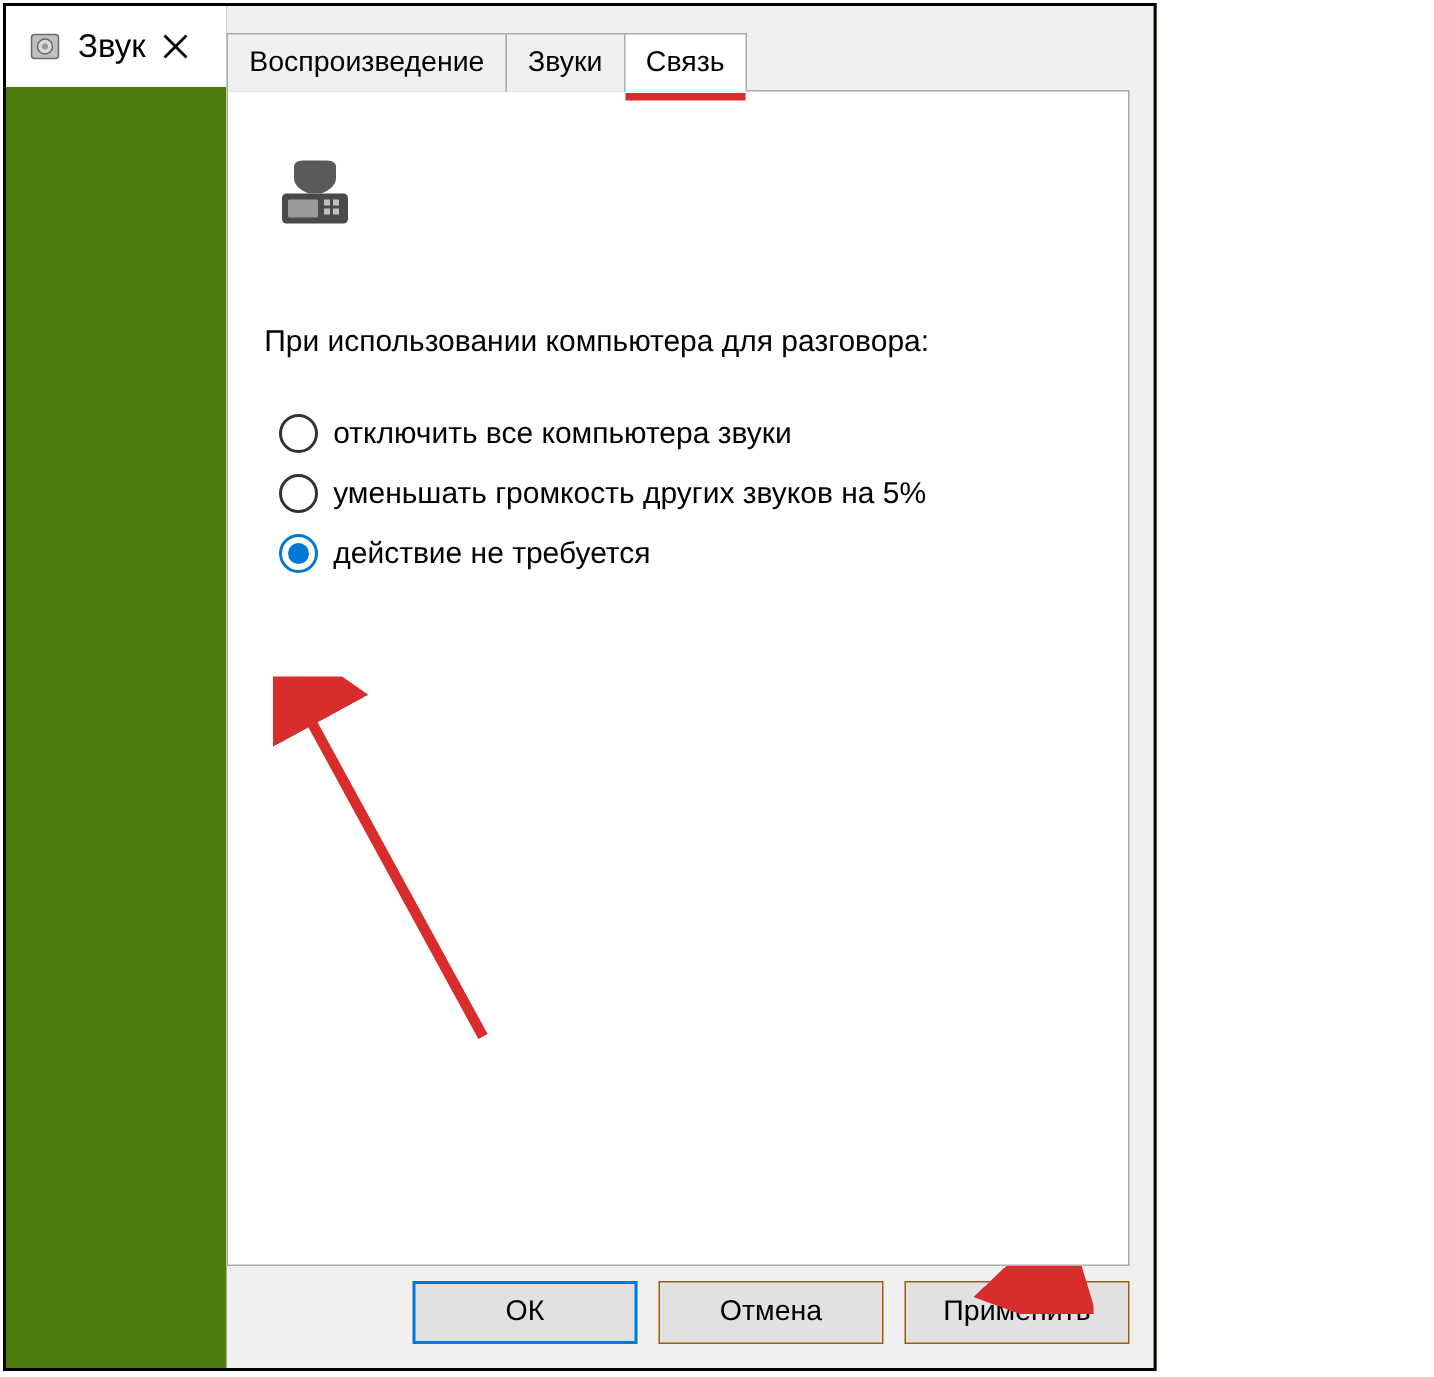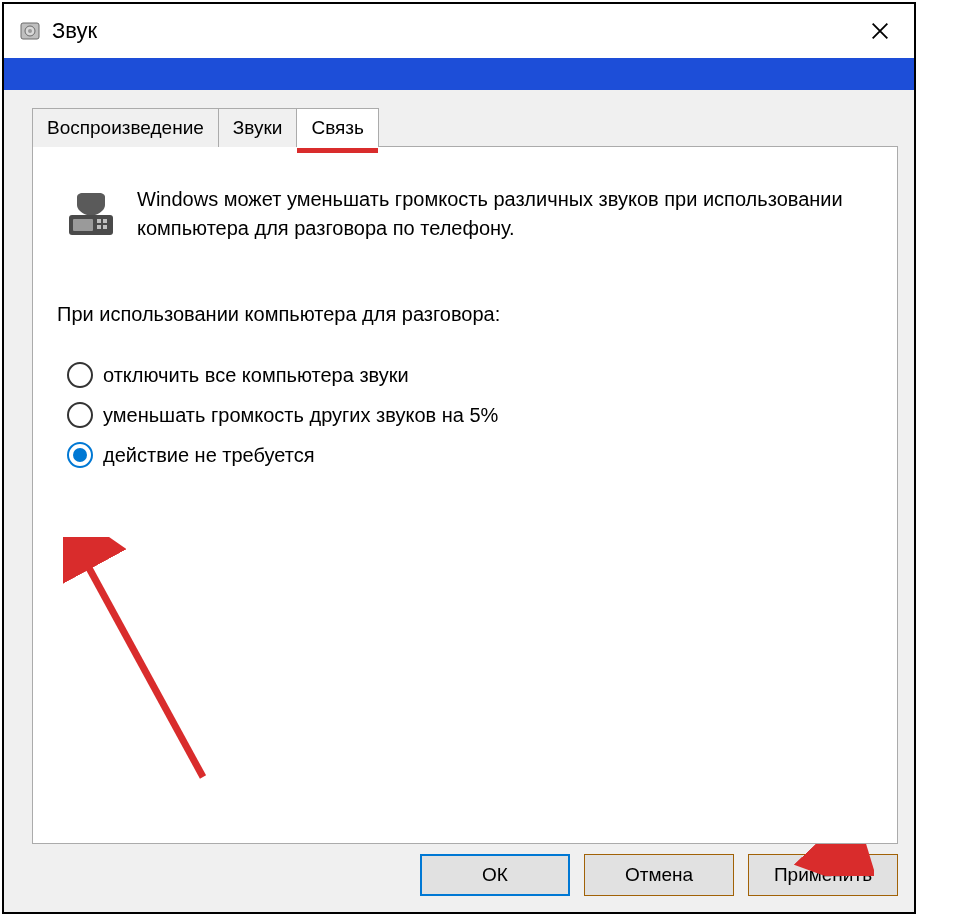--- a/index.html
+++ b/index.html
@@ -6,27 +6,27 @@
     body {
       font-family: 'Segoe UI', Tahoma, sans-serif;
       font-size: 18px;
       background: #fff;
       width: 956px;
       height: 918px;
       position: relative;
     }
     .window {
       border: 2px solid #000;
-      width: 914px;
+      width: 769px;
       height: 912px;
       margin: 2px;
       position: relative;
-      background: #1d4ed8;
-      display: flex;
-      flex-direction: column;
+      background: #4d7c0f;
+      display: flex;
+      flex-direction: row;
     }
     .titlebar {
       display: flex;
       align-items: center;
       justify-content: space-between;
       padding: 8px 14px 8px 14px;
       background: #fff;
       height: 54px;
     }
     .titlebar-left {
@@ -47,24 +47,23 @@
       width: 40px;
       height: 40px;
       display: flex;
       align-items: center;
       justify-content: center;
       cursor: pointer;
     }
     .content-area {
       flex: 1;
       background: #f0f0f0;
-      padding: 18px 16px 14px 28px;
+      padding: 18px 16px 14px 0;
       display: flex;
       flex-direction: column;
-      margin-top: 32px;
     }
     .tabs-row {
       display: flex;
       align-items: flex-end;
       position: relative;
       z-index: 2;
     }
     .tab {
       padding: 8px 14px 8px 14px;
       border: 1px solid #ababab;
@@ -222,21 +221,20 @@
           <svg viewBox="0 0 56 56" width="56" height="56">
             <rect x="6" y="28" width="44" height="20" rx="3" fill="#4a4a4a"></rect>
             <rect x="10" y="32" width="20" height="12" rx="1" fill="#9a9a9a"></rect>
             <rect x="34" y="32" width="4" height="4" fill="#c0c0c0"></rect>
             <rect x="40" y="32" width="4" height="4" fill="#c0c0c0"></rect>
             <rect x="34" y="38" width="4" height="4" fill="#c0c0c0"></rect>
             <rect x="40" y="38" width="4" height="4" fill="#c0c0c0"></rect>
             <path d="M14 10 C14 8 16 6 20 6 L36 6 C40 6 42 8 42 10 L42 18 C42 22 38 26 32 28 L24 28 C18 26 14 22 14 18 Z" fill="#5a5a5a"></path>
           </svg>
         </span>
-        <div class="intro-text">Windows может уменьшать громкость различных звуков при использовании компьютера для разговора по телефону.</div>
       </div>
 
       <div class="heading">При использовании компьютера для разговора:</div>
 
       <div class="radio-group">
         <div class="radio-row">
           <span class="radio-circle"></span>
           <span class="radio-label">отключить все компьютера звуки</span>
         </div>
         <div class="radio-row">

